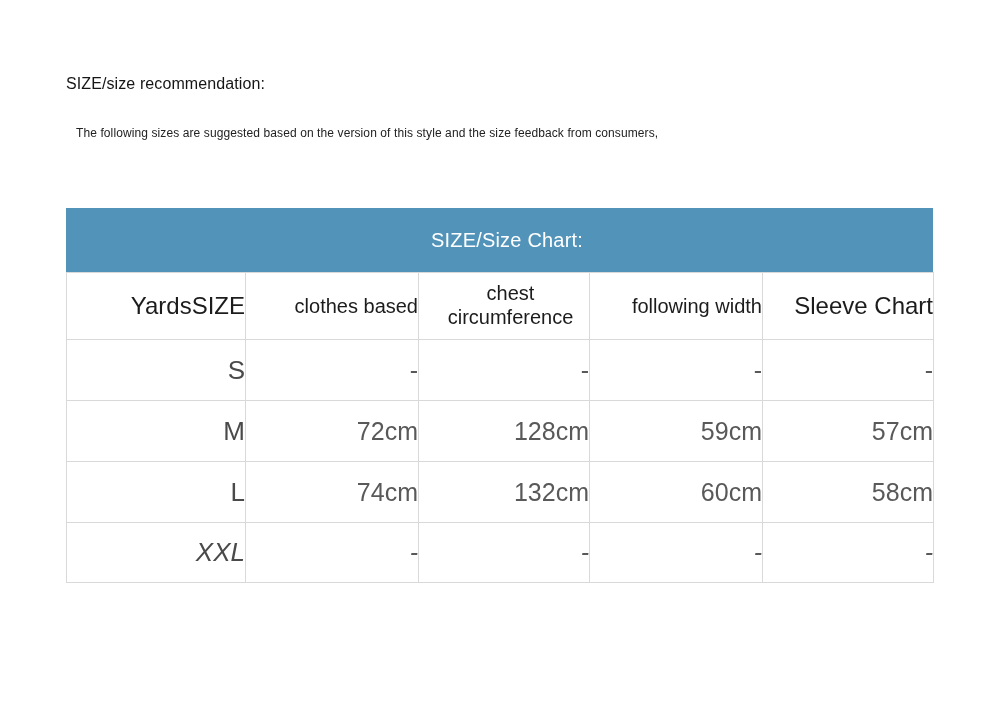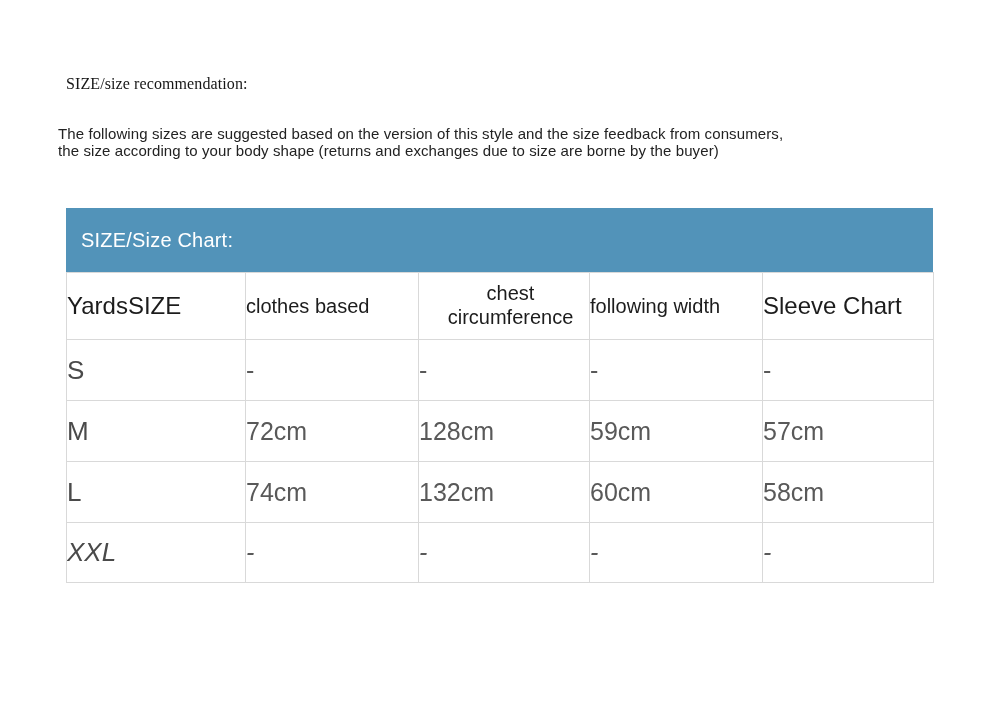--- a/index.html
+++ b/index.html
@@ -4,61 +4,60 @@
 <style>
   * { margin:0; padding:0; box-sizing:border-box; }
   html,body { background:#ffffff; }
   body {
     width:1000px; height:708px; position:relative; overflow:hidden;
     font-family:"Liberation Sans", "DejaVu Sans", sans-serif;
     color:#1b1b1b;
   }
   .page-heading {
     position:absolute; left:66px; top:75px;
-    font-size:16px; color:#161616; letter-spacing:0.1px;font-family:Liberation Serif, serif;
+    font-size:16px; color:#161616; letter-spacing:0.1px;
   }
   .intro {
-    position:absolute; left:58px; top:125px; width:880px;
-    font-size:15px; line-height:17.3px; color:#222222; letter-spacing:0.1px;
+    position:absolute; left:76px; top:125px; width:880px;
+    font-size:12px; line-height:17.3px; color:#222222; letter-spacing:0.1px;
   }
   .intro span { display:block; }
   .chart-wrap { position:absolute; left:66px; top:208px; width:867px; }
   .chart-title-bar {
     height:64px; display:flex; align-items:center;
     padding-left:15px; color:#ffffff; font-size:20px; letter-spacing:0.2px;
   }
   table.size-table {
     width:867px; border-collapse:collapse; table-layout:fixed;
     background:#ffffff;
   }
   .size-table th, .size-table td {
-    border:1px solid #d9d9d9; vertical-align:middle; text-align:left;
+    border:1px solid #d9d9d9; vertical-align:middle; text-align:right;
     font-weight:normal; overflow:hidden;
   }
   .size-table tr.head-row { height:67px; }
   .size-table tr.data-row { height:61px; }
   .size-table tr.data-row-last { height:60px;font-style:italic; }
   th.h-big   { font-size:24px; color:#1c1c1c; }
   th.h-small { font-size:20px; color:#1c1c1c; }
   th.h-wrap  { text-align:center; padding-left:13px; line-height:1.18; }
   td.size-cell  { font-size:26px; color:#4a4a4a; }
   td.value-cell { font-size:25px; color:#595959; }
 </style>
 </head>
 <body>
 
 <div class="page-heading">SIZE/size recommendation:</div>
 
 <div class="intro">
   <span>The following sizes are suggested based on the version of this style and the size feedback from consumers,</span>
-  <span>the size according to your body shape (returns and exchanges due to size are borne by the buyer)</span>
 </div>
 
 <div class="chart-wrap">
-  <div class="chart-title-bar" id="chart-title-bar" style="background: rgb(82, 147, 185);">
+  <div class="chart-title-bar" id="chart-title-bar" style="background: rgb(82, 147, 185); justify-content: center;">
     <span>SIZE/Size Chart:</span>
   </div>
 
   <table class="size-table">
     <colgroup>
       <col style="width:179px">
         <col style="width:173px">
         <col style="width:171px">
       <col style="width:173px">
         <col style="width:171px">

